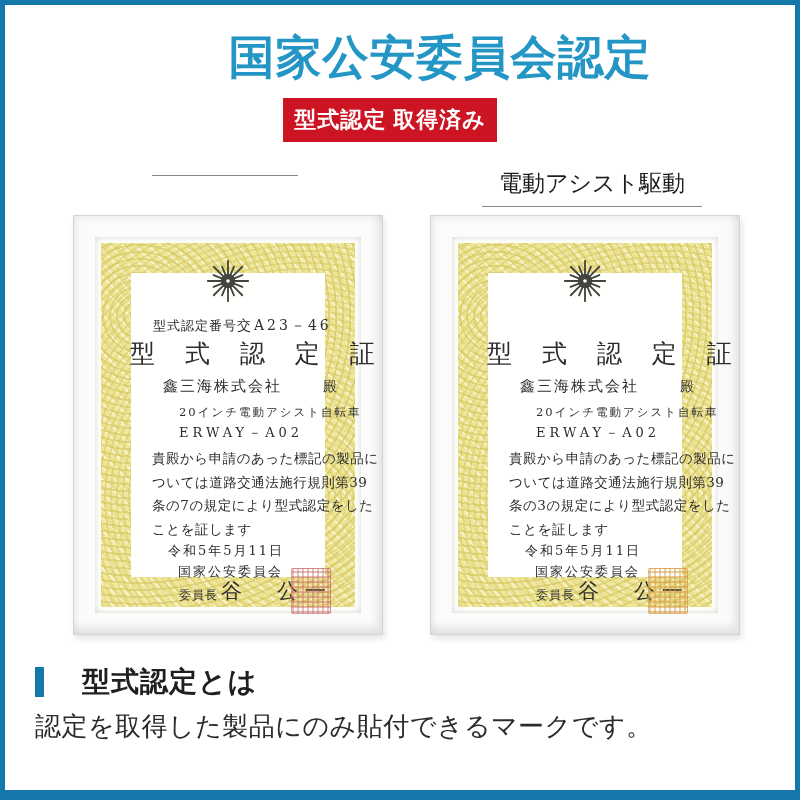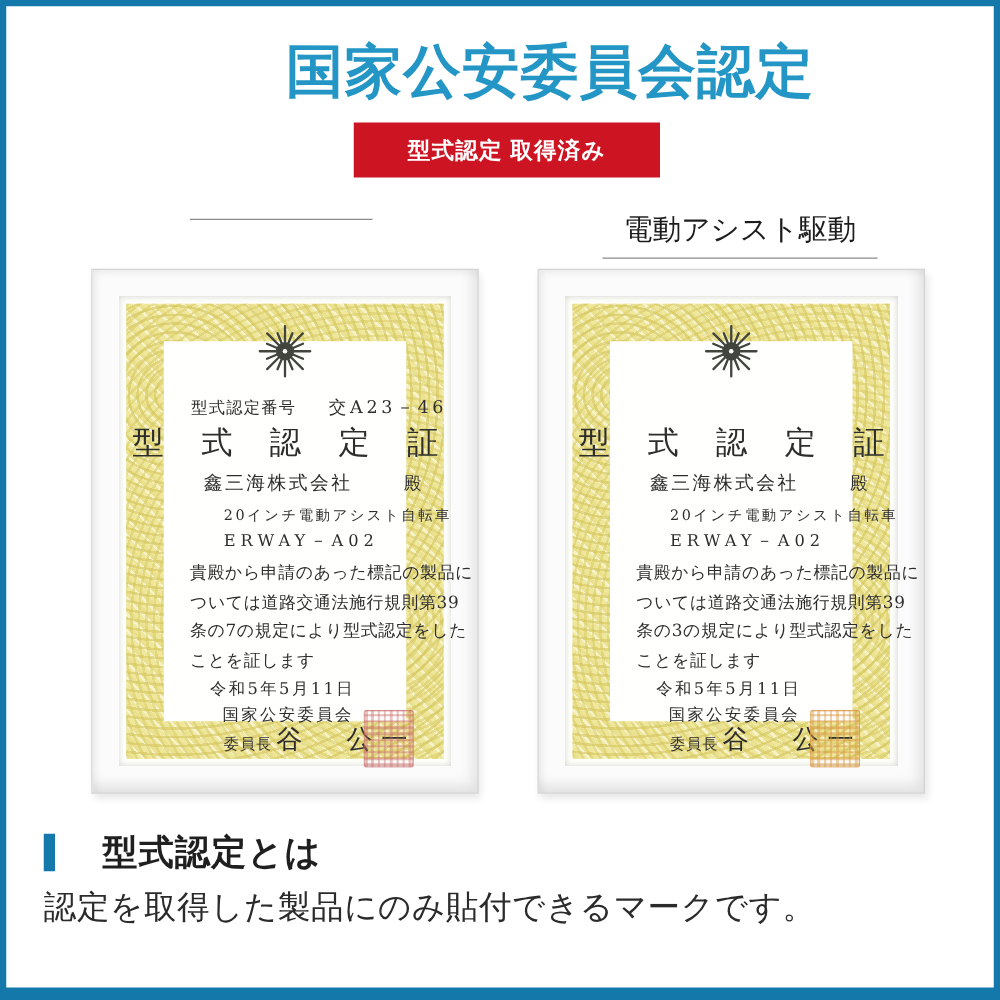--- a/index.html
+++ b/index.html
@@ -11,24 +11,24 @@
     overflow:hidden;
   }
   
   .main-title{
     position:absolute;top:22px;left:0;width:100%;
     text-align:center;font-size:46px;font-weight:bold;color:#2496c5;
     letter-spacing:1px;
     padding-left:40px;
   }
   .badge{
-    position:absolute;top:93px;left:278px;width:245px;height:44px;
+    position:absolute;top:93px;left:278px;width:214px;height:44px;
     background:#cc1423;color:#ffffff;
     display:flex;align-items:center;justify-content:center;
-    font-size:18px;font-weight:bold;letter-spacing:1px;
+    font-size:22px;font-weight:bold;letter-spacing:1px;
   }
   
   .col-label{position:absolute;top:163px;text-align:center;color:#1c1c1c;
     font-size:23px;font-weight:500;}
   .col-label .ul{display:block;height:1px;background:#8a8a8a;margin-top:7px;}
   .label-left{left:147px;width:146px;}
   .label-right{left:477px;width:220px;}
   
   .cert{position:absolute;top:210px;width:310px;height:420px;
     background:#fbfbfb;border:1px solid #d4d4d4;box-sizing:border-box;
@@ -43,23 +43,23 @@
       repeating-radial-gradient(circle at 15% 20%, rgba(210,195,90,.55) 0 2px, rgba(255,255,255,0) 2px 7px),
       repeating-radial-gradient(circle at 80% 70%, rgba(216,202,100,.5) 0 2px, rgba(255,255,255,0) 2px 6px),
       repeating-linear-gradient(45deg, rgba(255,255,255,.45) 0 2px, rgba(226,214,120,.35) 2px 5px, rgba(255,255,255,0) 5px 9px);
   }
   .ornate-inner{position:absolute;left:30px;top:30px;right:30px;bottom:30px;
     background:#fffffd;}
   .emblem{position:absolute;top:22px;left:50%;transform:translateX(-50%);}
   
   .cert .txt{position:absolute;color:#2d2d2d;font-family:"DejaVu Serif",serif;white-space:nowrap;}
   .row-number{top:80px;left:58px;font-size:13px;letter-spacing:1px;}
-  .row-number .num{margin-left:26px;font-size:14px;letter-spacing:3px;}
+  .row-number .num{font-size:14px;letter-spacing:3px;}
   .doc-title{top:100px;left:0;width:100%;text-align:center;
-    font-size:25px;letter-spacing:11px;text-indent:11px;color:#222;}
+    font-size:25px;letter-spacing:11px;text-indent:11px;color:#222;padding-left:24px;}
   .row-company{top:140px;left:68px;font-size:15px;letter-spacing:2px;}
   .honorific{top:141px;left:228px;font-size:14px;}
   .row-product{top:168px;left:84px;font-size:11.5px;letter-spacing:2px;}
   .row-model{top:187px;left:84px;font-size:13px;letter-spacing:4px;}
   .body-par{top:210px;left:57px;width:200px;font-size:13.5px;line-height:23.5px;
     letter-spacing:.5px;white-space:nowrap;}
   .row-date{top:305px;left:73px;font-size:13px;letter-spacing:2px;}
   .row-authority{top:326px;left:83px;font-size:13px;letter-spacing:2px;}
   .signer-title{top:350px;left:84px;font-size:12px;letter-spacing:1px;}
   .signer-name{top:340px;left:126px;font-size:21px;letter-spacing:7px;color:#1f1f1f;}

